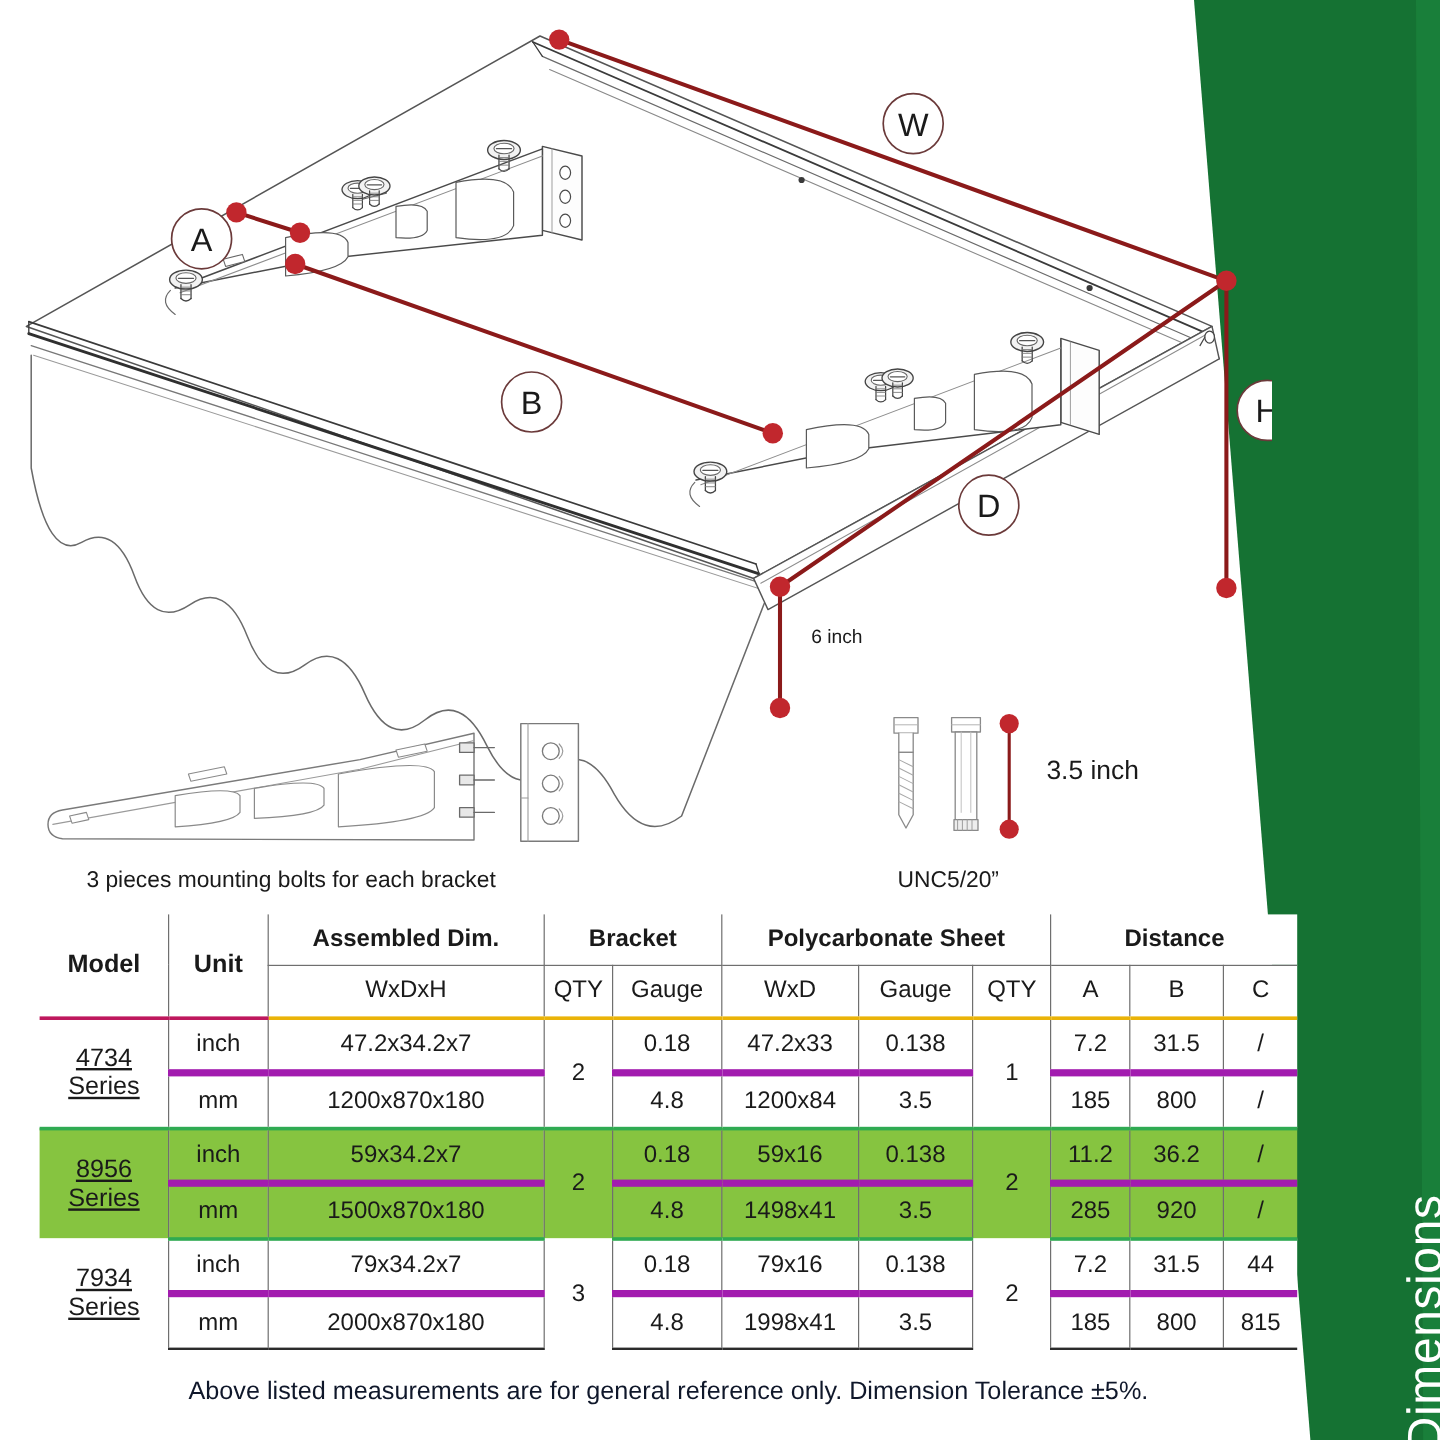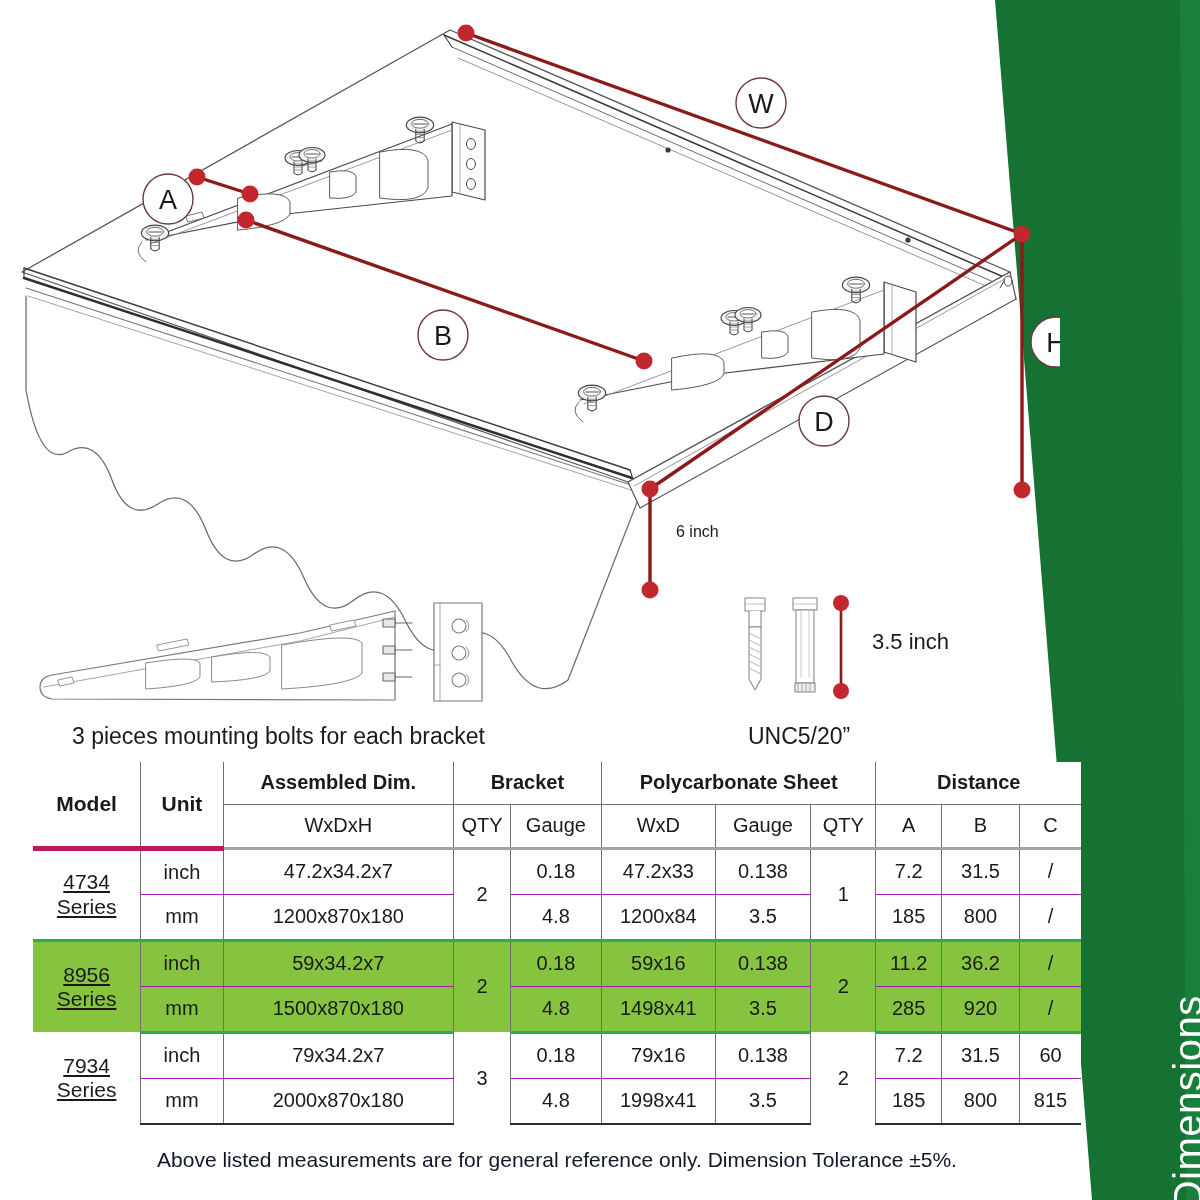--- a/index.html
+++ b/index.html
@@ -34,21 +34,21 @@
   }
 
   
   #drawing { position:absolute; left:0; top:0; width:1060px; height:760px; }
 
   
   #parts { position:absolute; left:0; top:585px; width:1060px; height:175px; }
 
   .caption {
     position:absolute;
-    font-size:23px;
+    font-size:19px;
     color:#1a1a1a;
     white-space:nowrap;
   }
   #caption-bolts { left:72px; top:723px; }
   #caption-unc   { left:748px; top:723px; }
   #caption-6inch { left:676px; top:523px; font-size:16px; }
   #caption-35inch{ left:862px; top:629px; font-size:22px;margin-left:10px; }
 
   
   #spec-table-wrap {
@@ -74,32 +74,32 @@
   table.spec th.grp {
     font-weight:bold;
     font-size:20px;
     height:42px;
     border-bottom:1px solid #6f6f6f;
   }
   table.spec th.sub {
     font-weight:normal;
     font-size:20px;
     height:44px;
-    border-bottom:3px solid #a3a3a3;
+    border-bottom:3px solid #eab308;
   }
   table.spec th.stub {
     font-weight:bold;
     font-size:21px;
-    border-bottom:5px solid #be185d;
+    border-bottom:3px solid #be185d;
   }
   table.spec td {
     height:46px;
     font-size:20px;
   }
-  table.spec tr.r-inch td.databox { border-bottom:1px solid #a21caf; }
+  table.spec tr.r-inch td.databox { border-bottom:6px solid #a21caf; }
   table.spec td.model { font-size:21px;text-decoration:underline; }
   table.spec td.nobottom { border-bottom:none; }
 
   
   tr.hl td { background:#86c440 !important; }
   tr.hl-top td { border-top:3px solid #2faa52 !important; }
   tr.hl-bot td { border-bottom:3px solid #2faa52 !important; }
 
   tr.last td { border-bottom:2px solid #2b2b2b; }
 
@@ -455,21 +455,21 @@
           </td>
         <td class="databox">inch</td>
         <td class="databox">79x34.2x7</td>
         <td class="nobottom" rowspan="2">3</td>
         <td class="databox">0.18</td>
         <td class="databox">79x16</td>
         <td class="databox">0.138</td>
         <td class="nobottom" rowspan="2">2</td>
         <td class="databox">7.2</td>
         <td class="databox">31.5</td>
-        <td class="databox edge-no-r">60</td>
+        <td class="databox edge-no-r">44</td>
       </tr>
       <tr class="last">
         <td>mm</td>
         <td>2000x870x180</td>
         <td>4.8</td>
         <td>1998x41</td>
         <td>3.5</td>
         <td>185</td>
         <td>800</td>
         <td class="edge-no-r">815</td>

